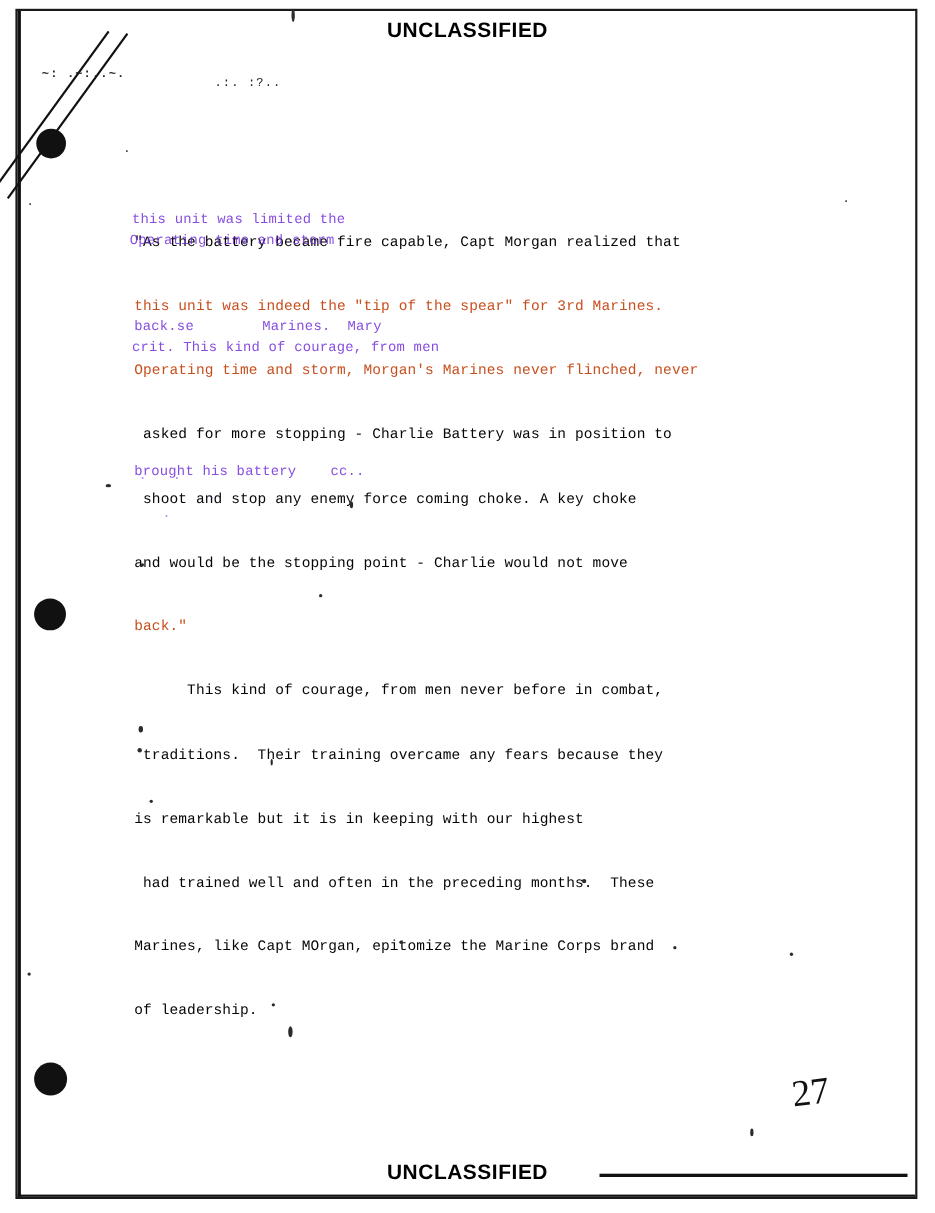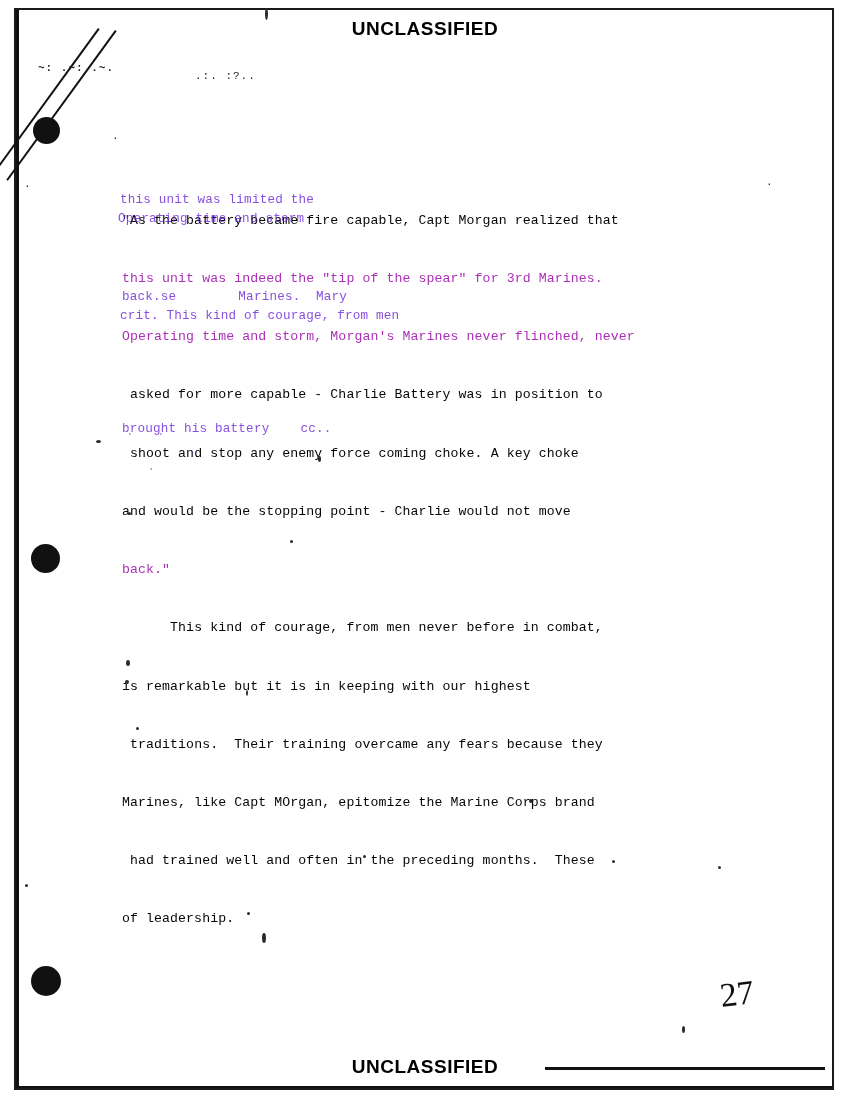--- a/index.html
+++ b/index.html
@@ -113,21 +113,21 @@
     width: 640px;
     font-family: "Liberation Mono", monospace;
     font-size: 13.2px;
     line-height: 19.4px;
     color: #050505;
     letter-spacing: 0.1px;
     white-space: pre-wrap;
   }
   .body-block .line { display: block; }
   .body-block .line.overstrike {
-    color: #a21caf;
+    color: #c2410c;
     opacity: 0.92;
   }
   .ghost {
     position: absolute;
     font-family: "Liberation Mono", monospace;
     font-size: 12.6px;
     line-height: 19.4px;
     color: #6d28d9;
     opacity: 0.82;
     white-space: pre;
@@ -177,29 +177,29 @@
   <div class="smudge smudge-1">~: .~:..~.</div>
   <div class="smudge smudge-2">.:. :?..</div>
   <div class="smudge smudge-3">.</div>
   <div class="smudge smudge-4">.</div>
   <div class="smudge smudge-5">.</div>
 
   <div class="body-block">
     <span class="line">"As the battery became fire capable, Capt Morgan realized that</span>
     <span class="line overstrike">this unit was indeed the "tip of the spear" for 3rd Marines.</span>
     <span class="line overstrike">Operating time and storm, Morgan's Marines never flinched, never</span>
-    <span class="line"> asked for more capable - Charlie Battery was in position to</span>
+    <span class="line"> asked for more stopping - Charlie Battery was in position to</span>
     <span class="line"> shoot and stop any enemy force coming choke. A key choke</span>
     <span class="line">and would be the stopping point - Charlie would not move</span>
     <span class="line overstrike">back."</span>
     <span class="line">      This kind of courage, from men never before in combat,</span>
+    <span class="line"> traditions.  Their training overcame any fears because they</span>
     <span class="line">is remarkable but it is in keeping with our highest</span>
-    <span class="line"> traditions.  Their training overcame any fears because they</span>
+    <span class="line"> had trained well and often in the preceding months.  These</span>
     <span class="line">Marines, like Capt MOrgan, epitomize the Marine Corps brand</span>
-    <span class="line"> had trained well and often in the preceding months.  These</span>
     <span class="line">of leadership.</span>
   </div>
 
   <div class="ghost ghost-a">this unit was limited the</div>
   <div class="ghost ghost-b">Operating time and storm</div>
   <div class="ghost ghost-d">crit. This kind of courage, from men</div>
   <div class="ghost ghost-c">back.se        Marines.  Mary</div>
   <div class="ghost ghost-e">brought his battery    cc..</div>
   <div class="ghost ghost-f">.   .</div>
   <div class="ghost ghost-g">     .</div>

